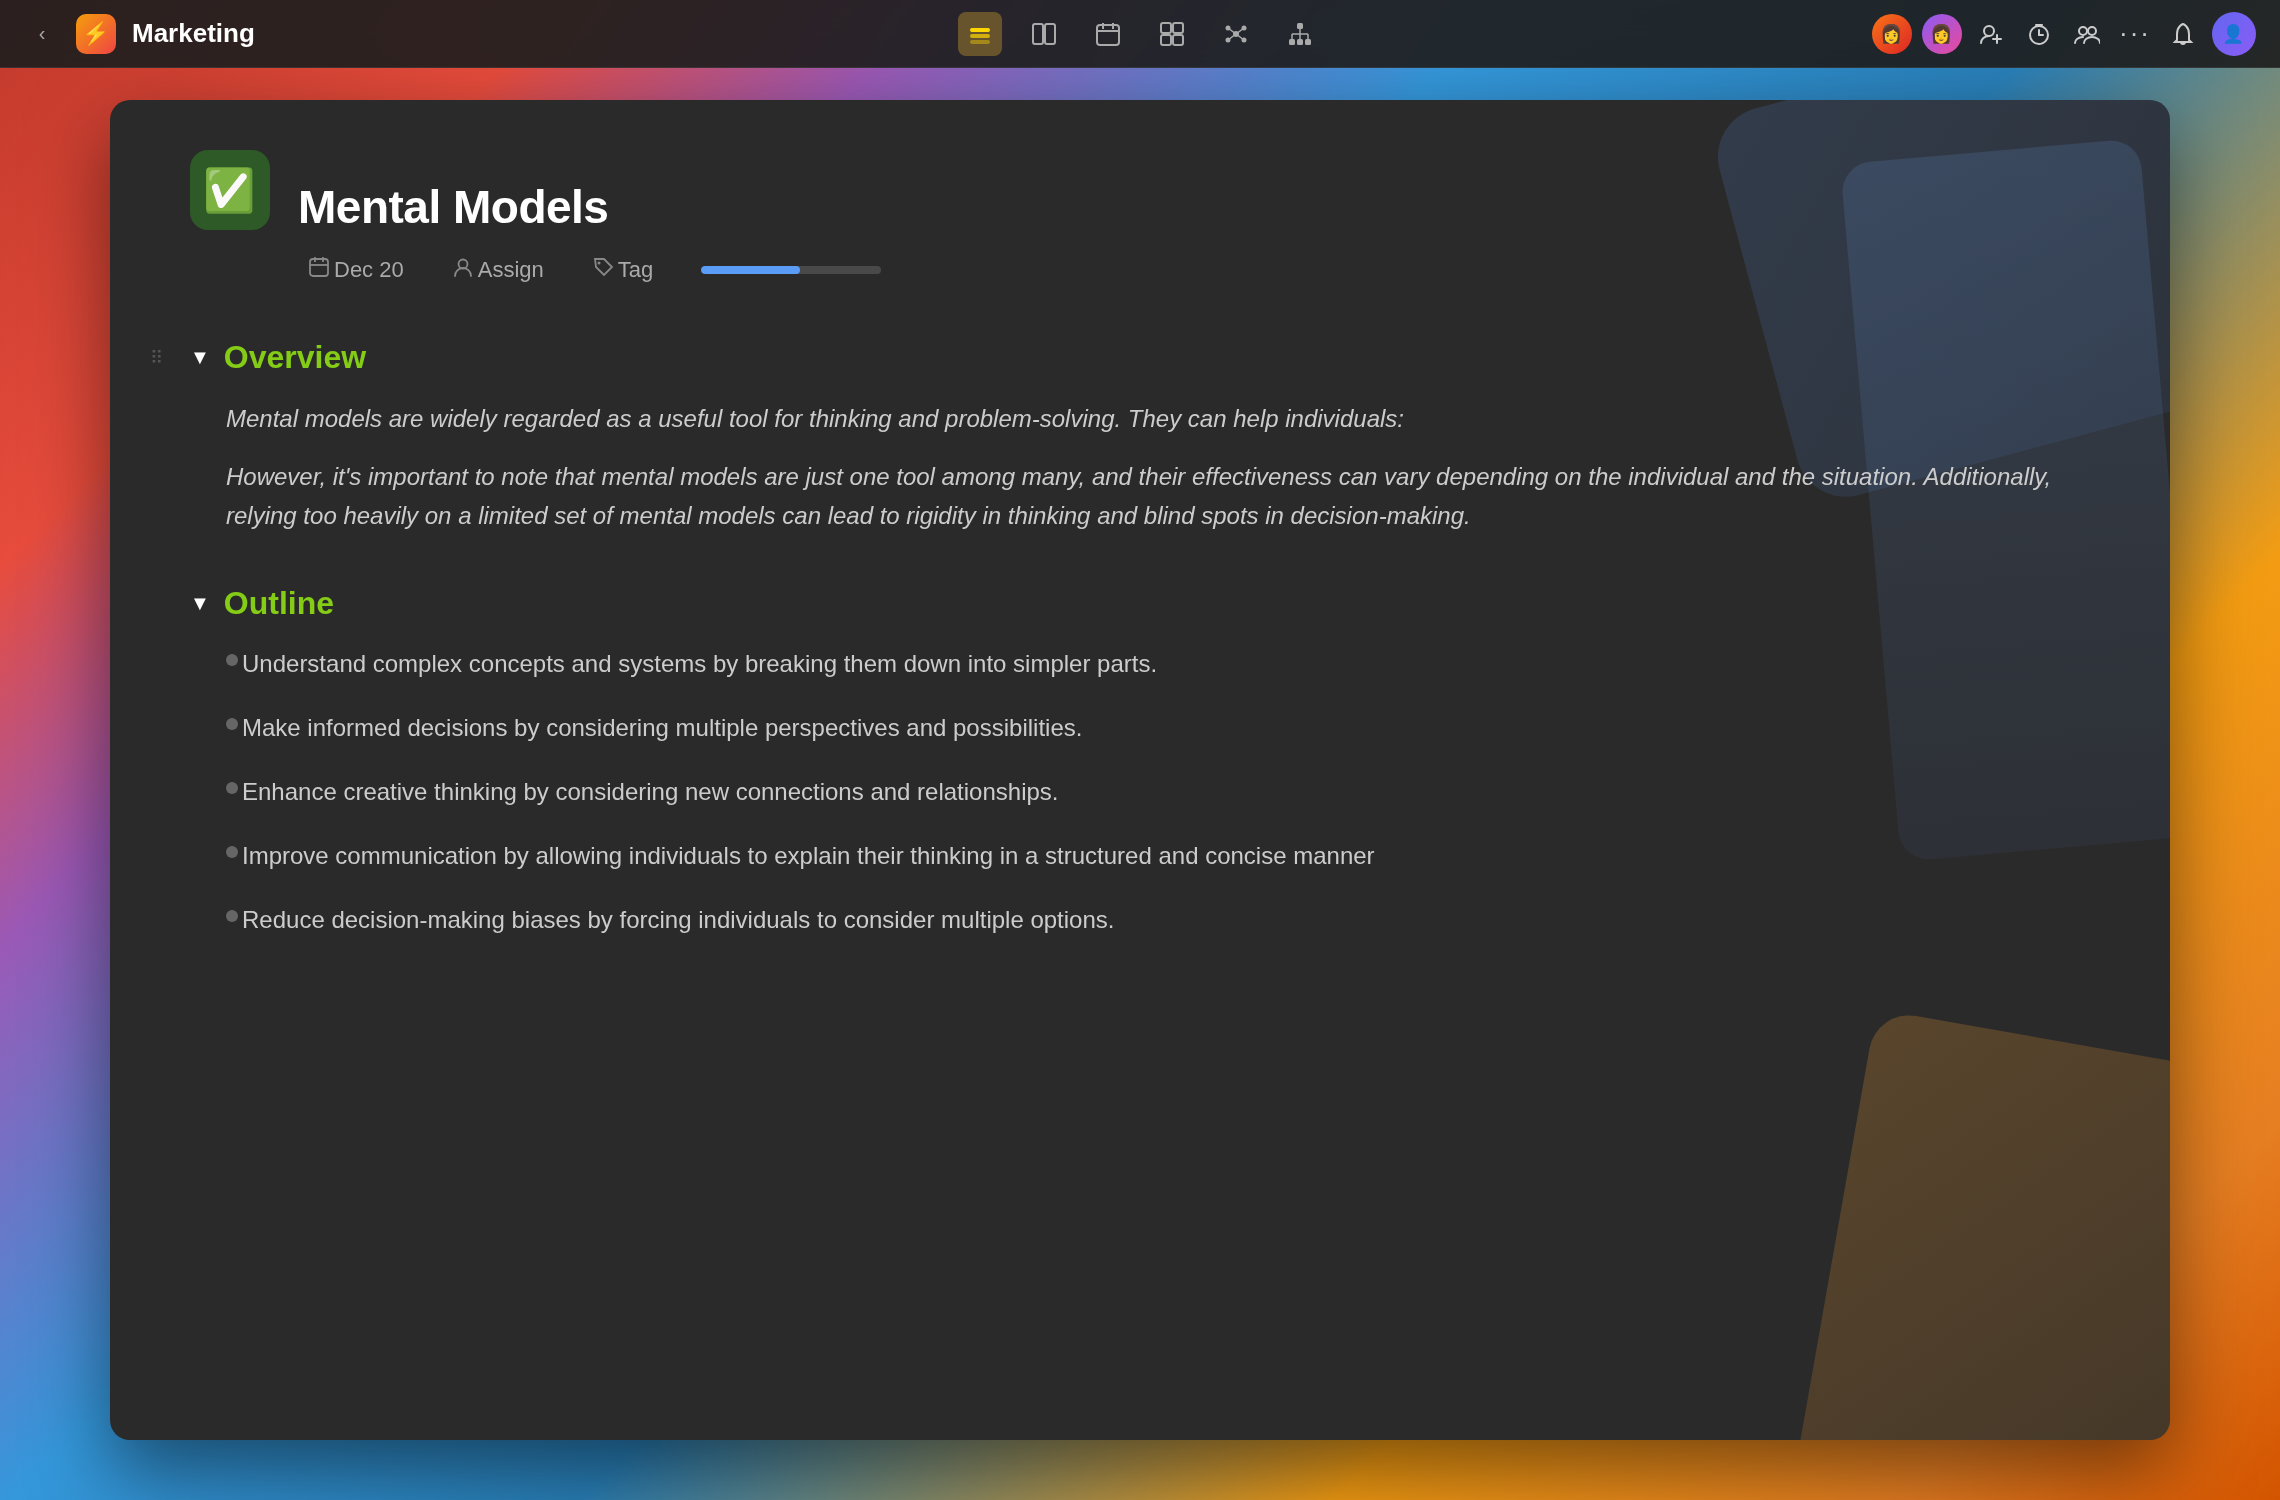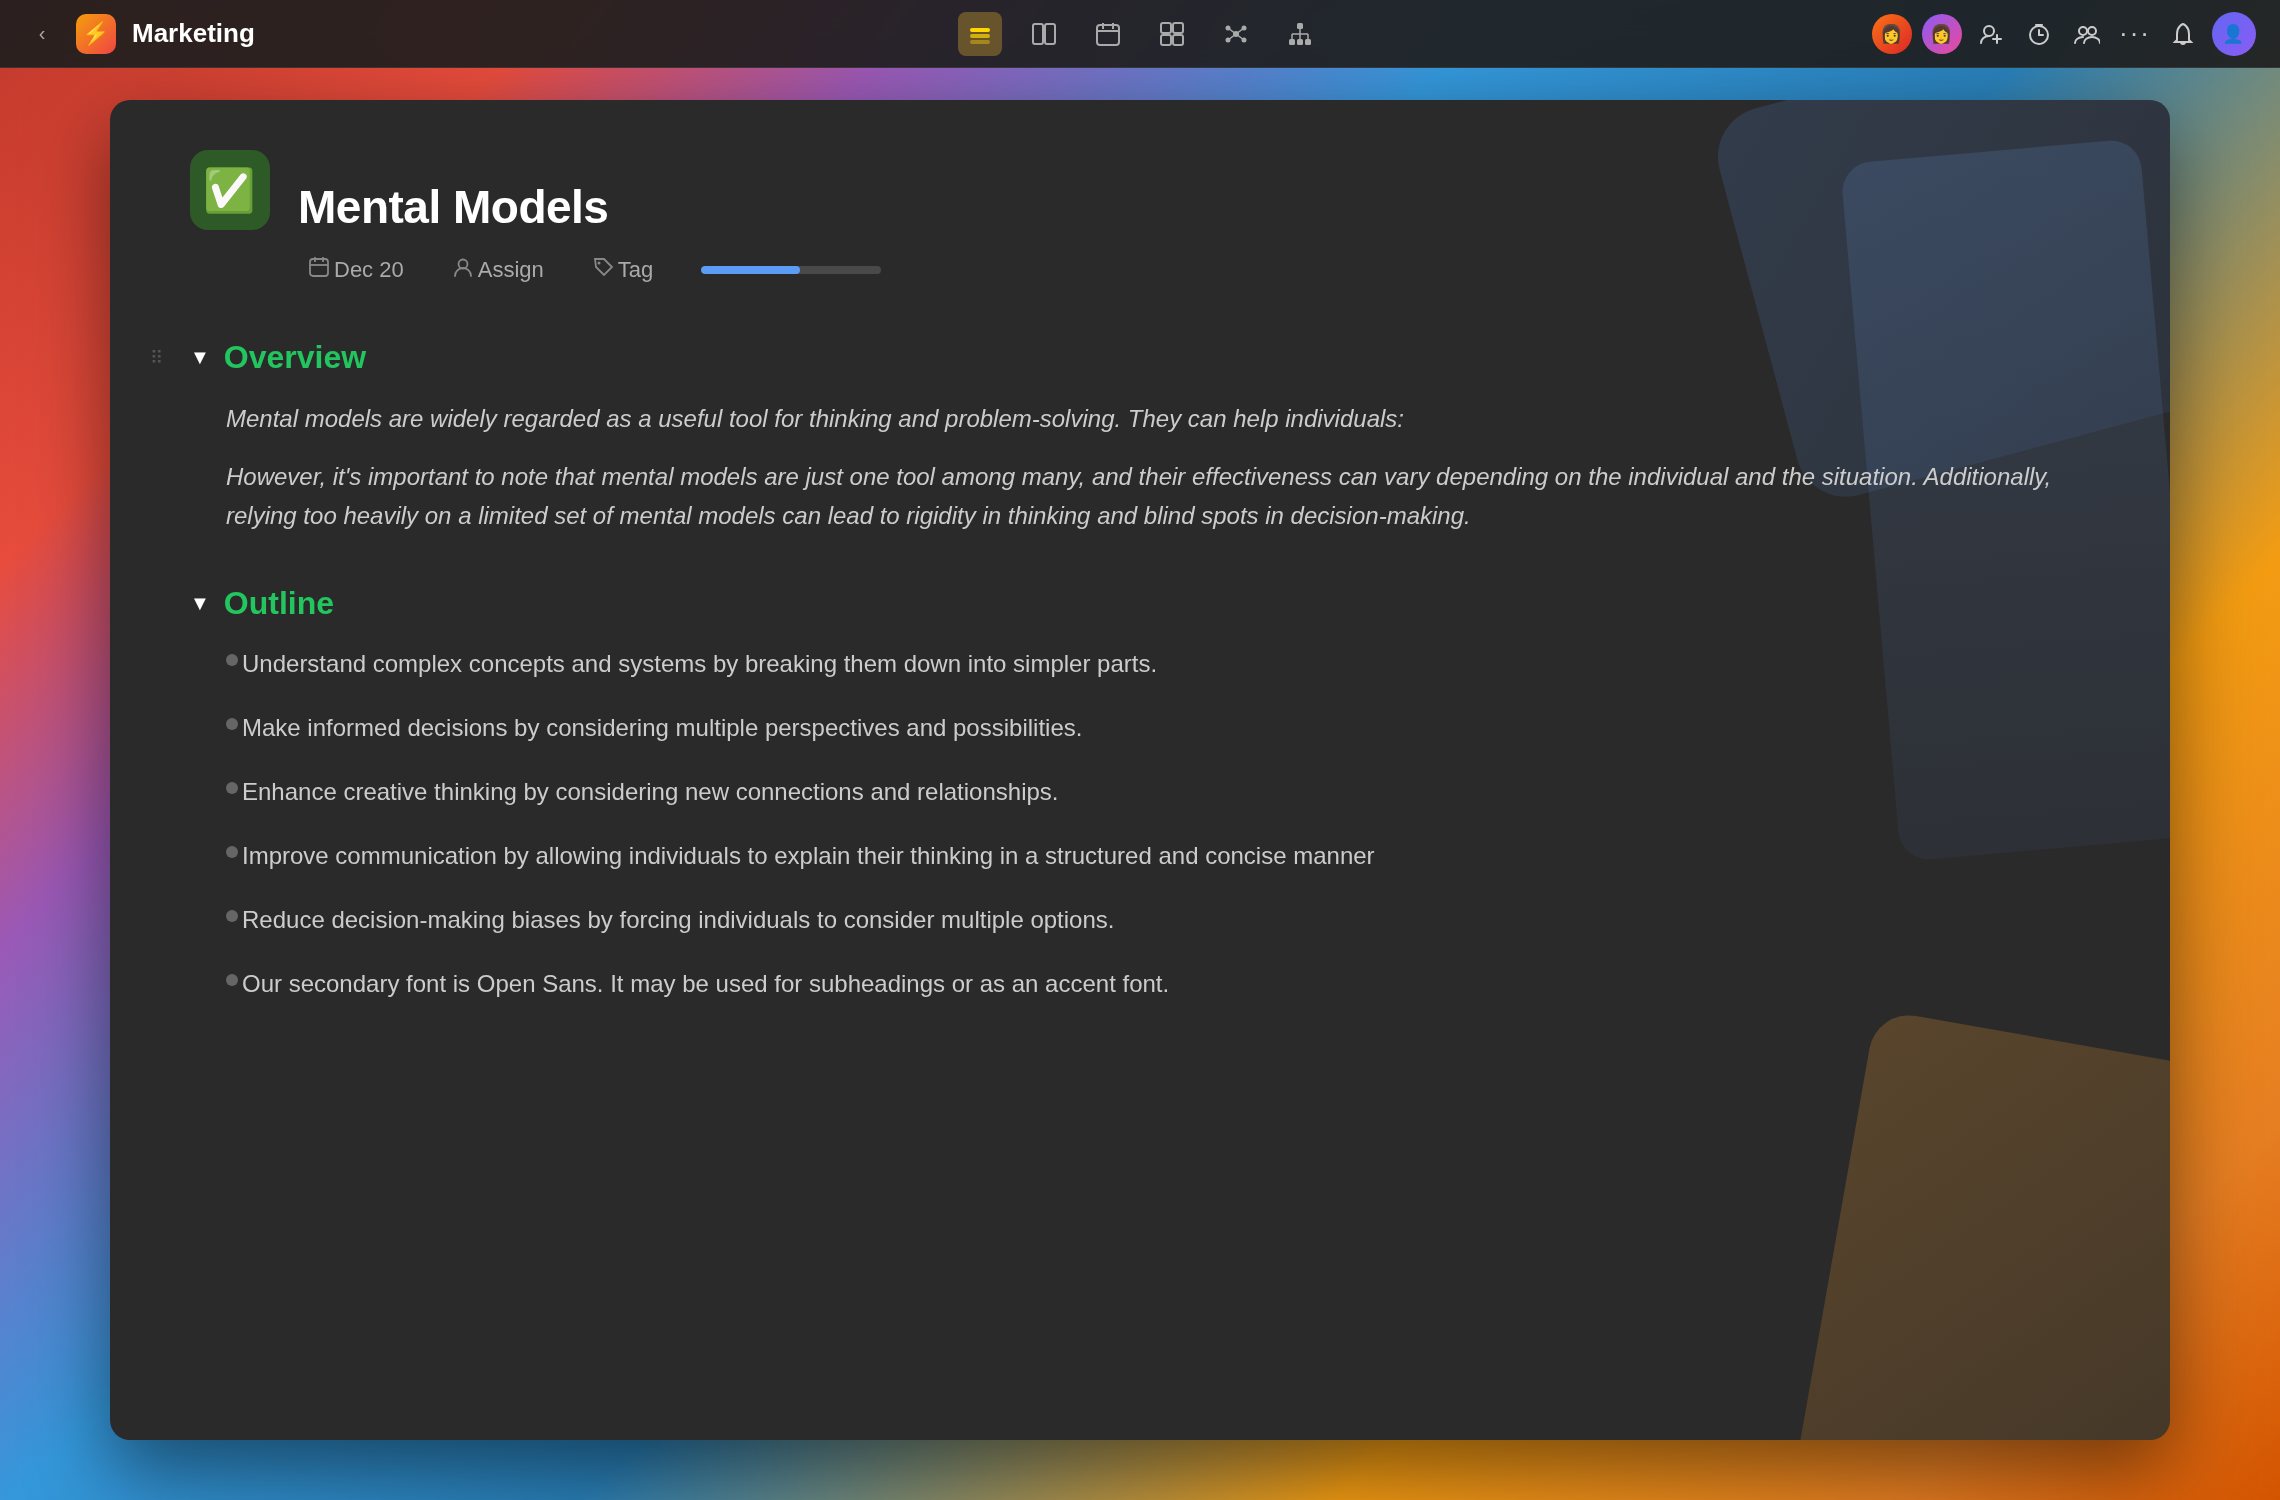--- a/index.html
+++ b/index.html
@@ -275,21 +275,21 @@
       left: -40px;
       cursor: grab;
     }
 
     .collapse-arrow {
       color: #fff;
       font-size: 20px;
     }
 
     .section-title {
-      color: #22c55e;
+      color: #84cc16;
       font-size: 32px;
       font-weight: 600;
     }
 
     .section-body {
       padding-left: 36px;
     }
 
     .section-text {
       color: #ccc;
@@ -513,21 +513,17 @@
               <span>Enhance creative thinking by considering new connections and relationships.</span>
             </li>
             <li class="outline-item">
               <span class="bullet"></span>
               <span>Improve communication by allowing individuals to explain their thinking in a structured and concise manner</span>
             </li>
             <li class="outline-item">
               <span class="bullet"></span>
               <span>Reduce decision-making biases by forcing individuals to consider multiple options.</span>
             </li>
-            <li class="outline-item">
-              <span class="bullet"></span>
-              <span>Our secondary font is Open Sans. It may be used for subheadings or as an accent font.</span>
-            </li>
           </ul>
       </div>
     </div>
   </div>
 </div>
 
 </body></html>

